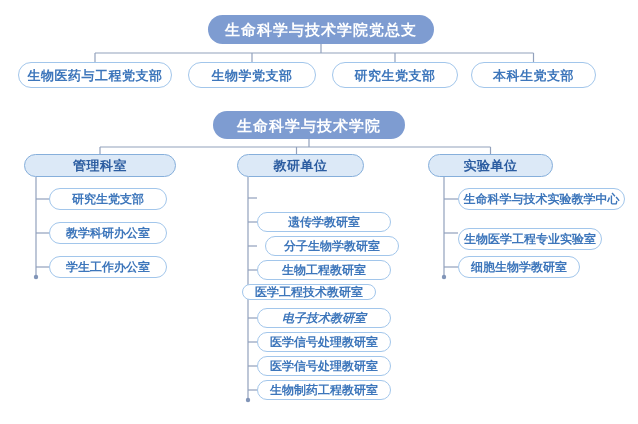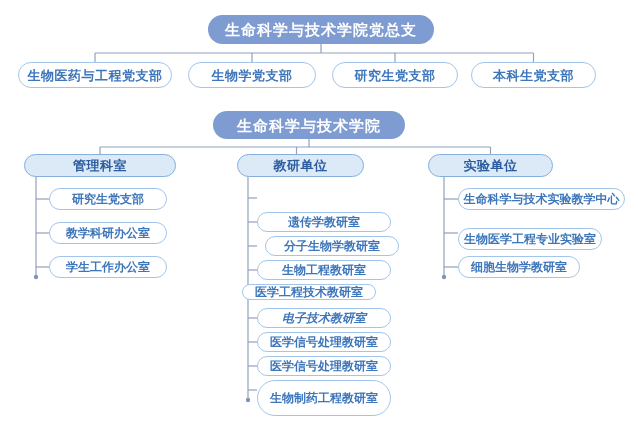--- a/index.html
+++ b/index.html
@@ -82,18 +82,18 @@
     <div class="pill leaf" style="left: 49px; top: 222px; width: 118px; height: 22px;">教学科研办公室</div>
     <div class="pill leaf" style="left: 49px; top: 256px; width: 118px; height: 22px;">学生工作办公室</div>
     <div class="pill group" style="left: 237px; top: 154px; width: 127px; height: 23px;">教研单位</div>
     <div class="pill leaf" style="left: 257px; top: 212px; width: 134px; height: 20px;">遗传学教研室</div>
     <div class="pill leaf" style="left: 257px; top: 236px; width: 134px; height: 20px; margin-left: 8px;">分子生物学教研室</div>
     <div class="pill leaf" style="left: 257px; top: 260px; width: 134px; height: 20px;">生物工程教研室</div>
     <div class="pill leaf" style="left: 242px; top: 284px; width: 134px; height: 16px;">医学工程技术教研室</div>
     <div class="pill leaf" style="left: 257px; top: 308px; width: 134px; height: 20px; font-style: italic;">电子技术教研室</div>
     <div class="pill leaf" style="left: 257px; top: 332px; width: 134px; height: 20px;">医学信号处理教研室</div>
     <div class="pill leaf" style="left: 257px; top: 356px; width: 134px; height: 20px;">医学信号处理教研室</div>
-    <div class="pill leaf" style="left: 257px; top: 380px; width: 134px; height: 36px;">生物制药工程教研室</div>
+    <div class="pill leaf" style="left: 257px; top: 380px; width: 134px; height: 20px;">生物制药工程教研室</div>
     <div class="pill group" style="left: 428px; top: 154px; width: 125px; height: 23px;">实验单位</div>
     <div class="pill leaf" style="left: 458px; top: 188px; width: 167px; height: 22px;">生命科学与技术实验教学中心</div>
     <div class="pill leaf" style="left: 458px; top: 222px; width: 144px; height: 22px; margin-top: 6px;">生物医学工程专业实验室</div>
     <div class="pill leaf" style="left: 458px; top: 256px; width: 122px; height: 22px;">细胞生物学教研室</div>
   </div>
 
 </body></html>

